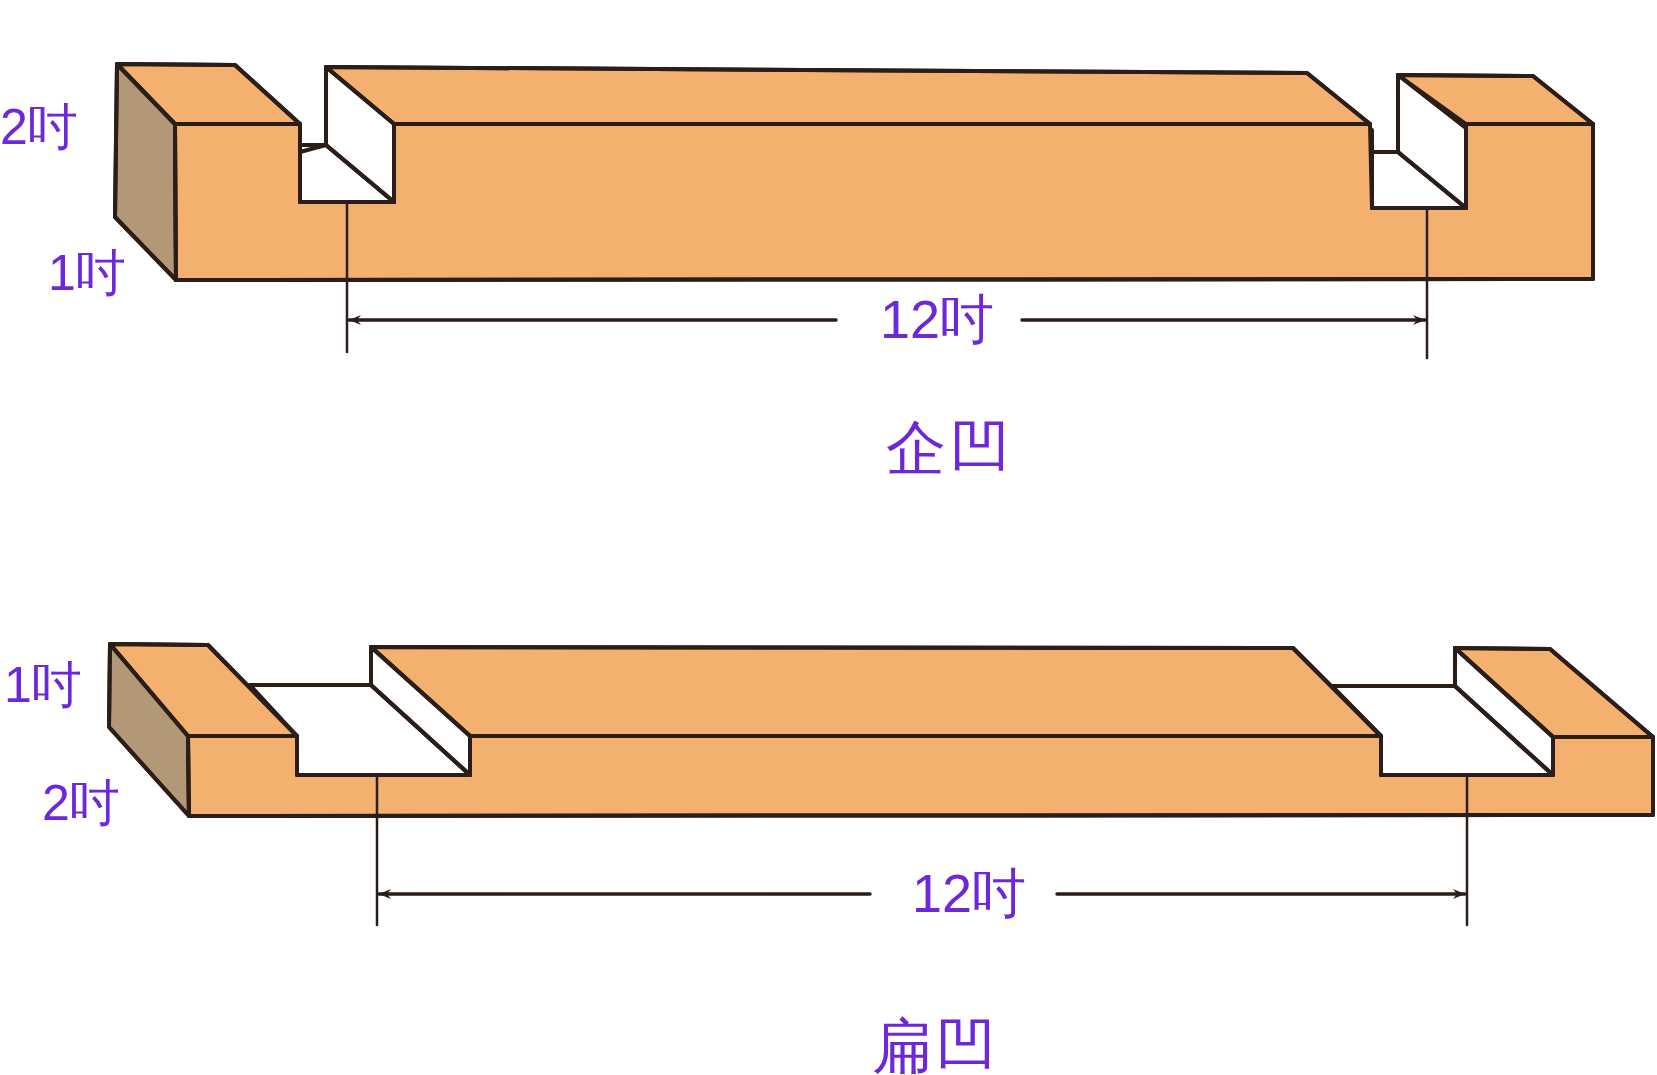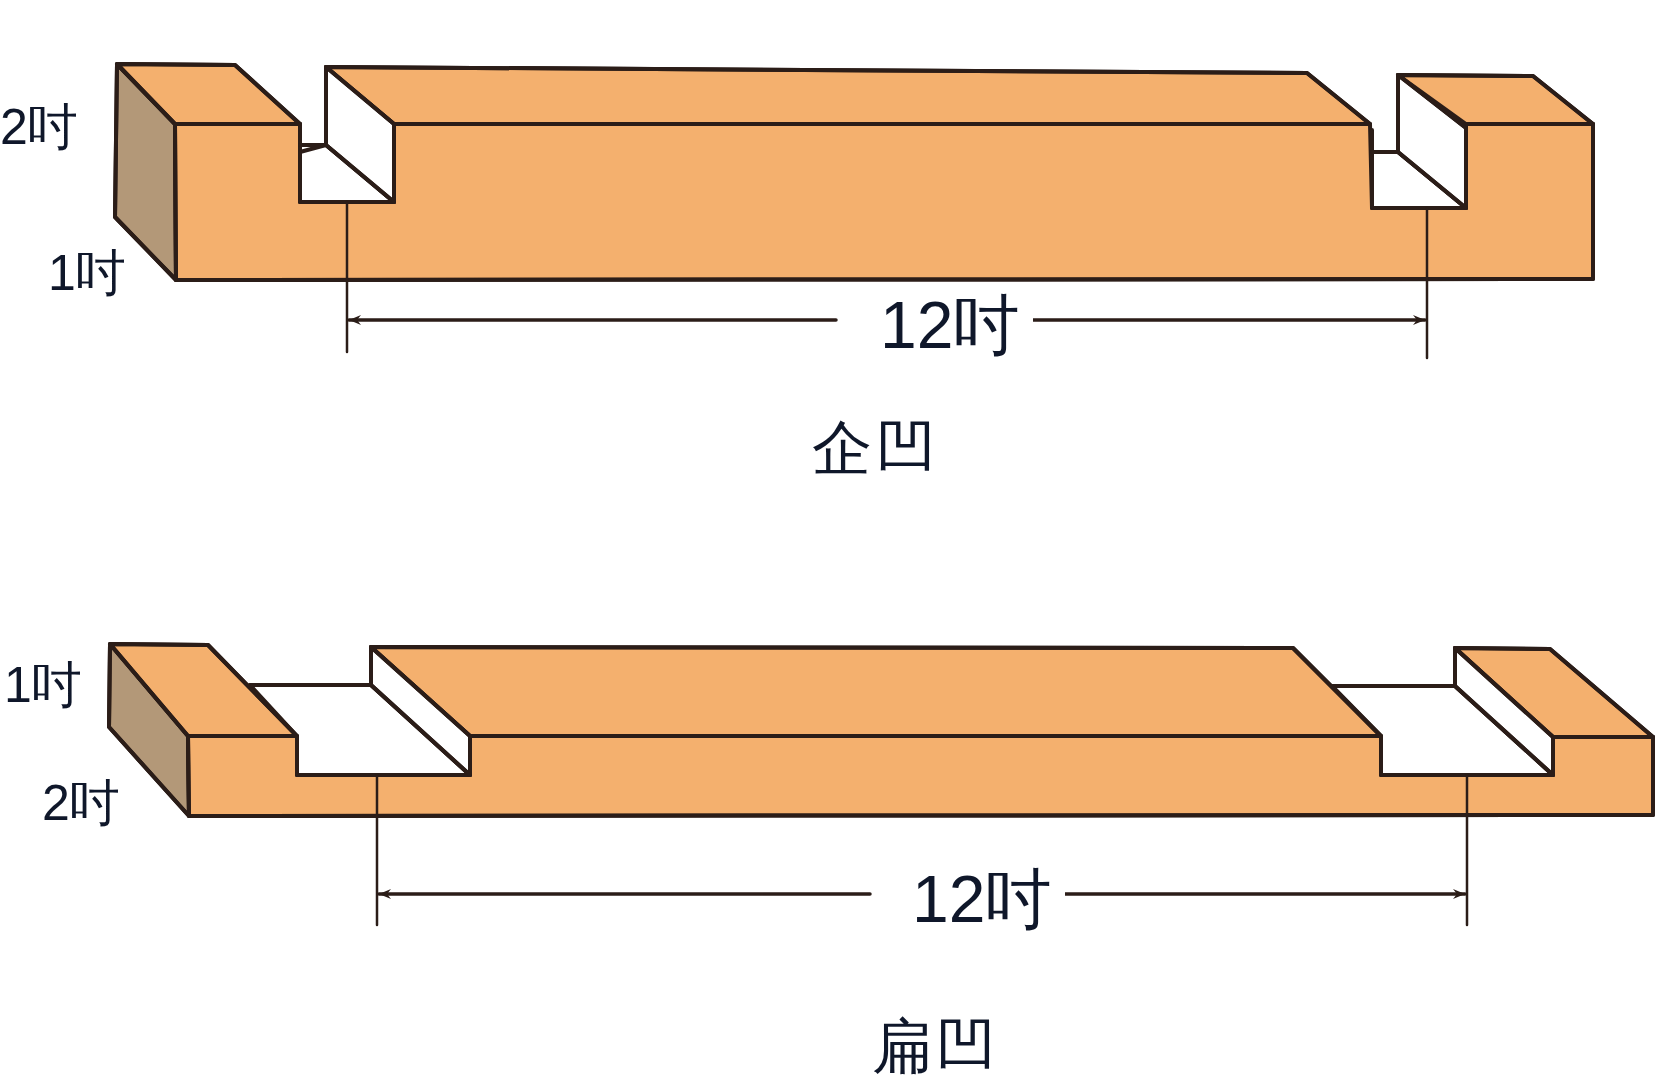--- a/index.html
+++ b/index.html
@@ -1,21 +1,21 @@
 <!DOCTYPE html>
 <html><head>
 <meta charset="utf-8">
 <style>
   html, body { margin: 0; padding: 0; background: #ffffff; }
   body { width: 1657px; height: 1075px; overflow: hidden; position: relative;
          font-family: "DejaVu Sans", "Liberation Sans", sans-serif; }
   #stage { position: absolute; left: 0; top: 0; width: 1657px; height: 1075px; }
-  .lbl { position: absolute; color: #0f172a; white-space: nowrap; line-height: 1; }
+  .lbl { position: absolute; color: #6d28d9; white-space: nowrap; line-height: 1; }
   .dim { font-family: "Liberation Sans", "DejaVu Sans", sans-serif; font-size: 50px; }
-  .dim-mid { font-family: "Liberation Sans", "DejaVu Sans", sans-serif; font-size: 66px;
+  .dim-mid { font-family: "Liberation Sans", "DejaVu Sans", sans-serif; font-size: 54px;
              background: #ffffff; padding: 0 14px; text-align: right; }
   .title { font-family: "DejaVu Serif", "Liberation Serif", serif; font-size: 60px; letter-spacing: 4px; }
 </style>
 </head>
 <body>
 
 <div id="stage">
   <svg width="1657" height="1075" viewBox="0 0 1657 1075" xmlns="http://www.w3.org/2000/svg" stroke="#2b1d18" stroke-width="4" stroke-linejoin="round" stroke-linecap="round">
     <defs>
       <marker id="arrowL" markerWidth="14" markerHeight="12" refX="1" refY="6" orient="auto" markerUnits="userSpaceOnUse">
@@ -104,20 +104,20 @@
       <line x1="1467" y1="775" x2="1467" y2="925"></line>
       <line x1="379" y1="894" x2="870" y2="894" stroke-width="3.5" marker-start="url(#arrowL)"></line>
       <line x1="1057" y1="894" x2="1465" y2="894" stroke-width="3.5" marker-end="url(#arrowR)"></line>
     </g>
   </svg>
 
   
   <div class="lbl dim" style="left:0px; top:102px;">2吋</div>
   <div class="lbl dim" style="left:48px; top:248px;">1吋</div>
   <div class="lbl dim-mid" style="left:866px; top:292px;">12吋</div>
-  <div class="lbl title" style="left:812px; top:418px;">企凹</div>
+  <div class="lbl title" style="left:886px; top:418px;">企凹</div>
 
   
   <div class="lbl dim" style="left:4px; top:660px;">1吋</div>
   <div class="lbl dim" style="left:42px; top:778px;">2吋</div>
   <div class="lbl dim-mid" style="left:898px; top:866px;">12吋</div>
   <div class="lbl title" style="left:872px; top:1016px;">扁凹</div>
 </div>
 
 </body></html>

